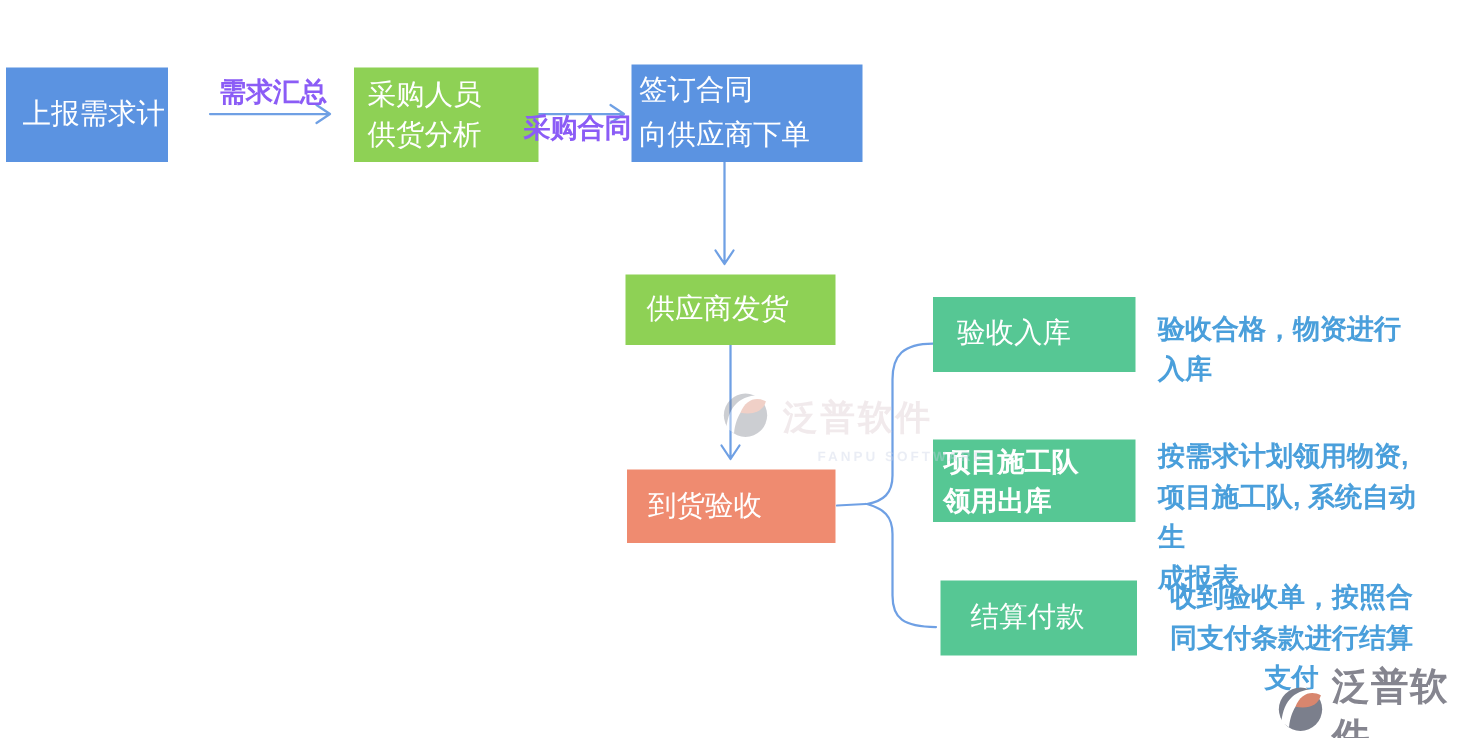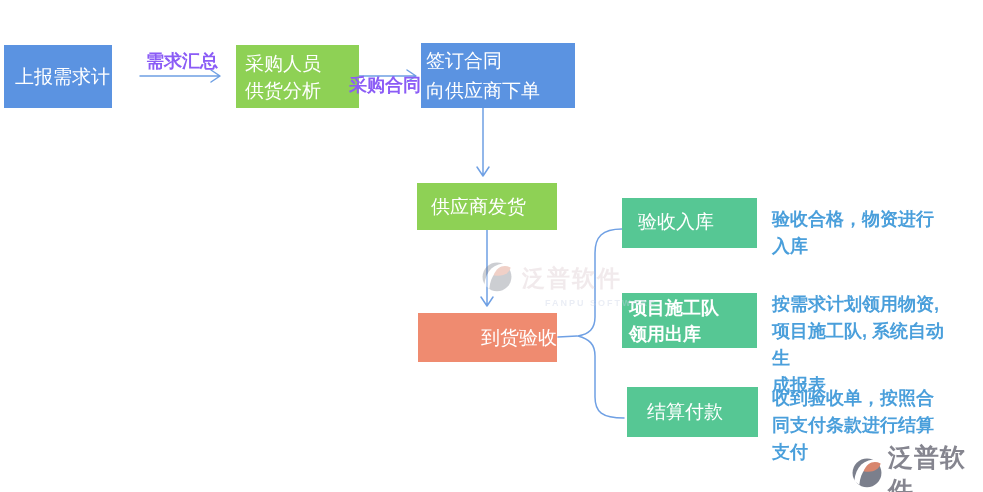--- a/index.html
+++ b/index.html
@@ -61,34 +61,34 @@
   <div class="box green" style="left:224px;top:45px;width:123px;height:63px;padding:5px 0 0 9px;line-height:27px;margin-left:12px;">采购人员
 供货分析</div>
 
   <div class="edge-label" style="left:348px;top:49px;width:74px;margin-top:24px;">采购合同</div>
 
   <div class="box green" style="left:417px;top:183px;width:140px;height:47px;line-height:47px;padding-left:14px;">供应商发货</div>
 
   <div class="box blue" style="left:421px;top:43px;width:154px;height:65px;padding:3px 0 0 5px;line-height:30px;">签订合同
 向供应商下单</div>
 
-  <div class="box orange" style="left:418px;top:313px;width:139px;height:49px;line-height:49px;padding-left:14px;text-align:right;">到货验收</div>
+  <div class="box orange" style="left:418px;top:313px;width:139px;height:49px;line-height:49px;padding-left:14px;">到货验收</div>
 
-  <div class="box teal" style="left:622px;top:198px;width:135px;height:50px;line-height:50px;padding-left:16px;font-family:Liberation Mono, monospace;">验收入库</div>
+  <div class="box teal" style="left:622px;top:198px;width:135px;height:50px;line-height:50px;padding-left:16px;">验收入库</div>
   <div class="desc" style="left:772px;top:206px;width:178px;font-family:Liberation Serif, serif;">验收合格，物资进行
 入库</div>
 
   <div class="box teal" style="left:622px;top:293px;width:135px;height:55px;padding:2px 0 0 7px;line-height:26px;font-size:18px;font-weight:bold;">项目施工队
 领用出库</div>
   <div class="desc" style="left:772px;top:291px;width:186px;">按需求计划领用物资,
 项目施工队, 系统自动生
 成报表</div>
 
   <div class="box teal" style="left:627px;top:387px;width:131px;height:50px;line-height:50px;padding-left:20px;">结算付款</div>
-  <div class="desc" style="left:772px;top:385px;width:178px;">收到验收单，按照合
+  <div class="desc" style="left:772px;top:385px;width:178px;text-align:center;">收到验收单，按照合
 同支付条款进行结算
 支付</div>
 
   <div class="watermark">
     <div class="wm-row">
       <span>
         <svg width="34" height="40" viewBox="0 0 40 40">
           <circle cx="20" cy="21" r="17" fill="#7b7f8c"></circle>
           <path d="M5 31 C7 13 16 5 33 5 L37 11 C22 9 13 17 11 35 Z" fill="#ffffff"></path>
           <path d="M16 19 C20 9 28 6 36 10 C34 18 26 21 16 19 Z" fill="#d8866e"></path>

